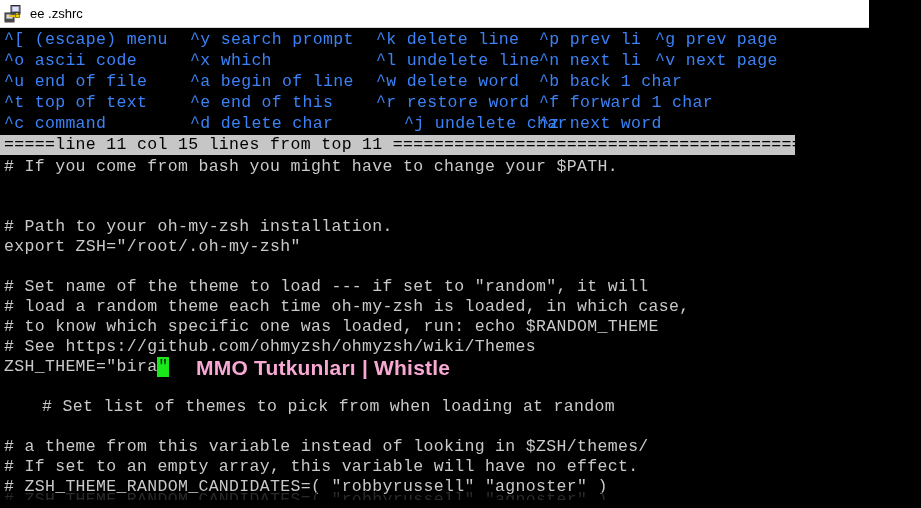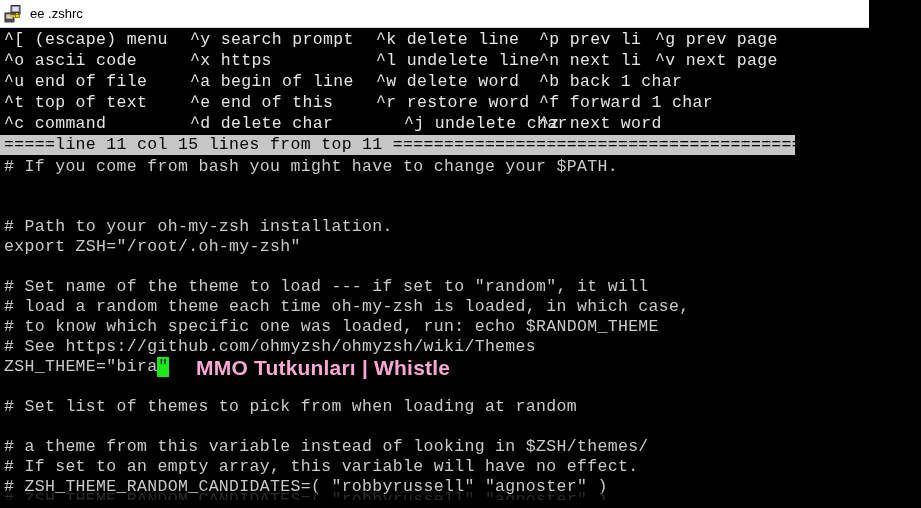--- a/index.html
+++ b/index.html
@@ -39,21 +39,21 @@
     position:absolute;left:4px;
     white-space:pre;
     color:#c9c9c9;
     font-family:"Liberation Mono","DejaVu Sans Mono",monospace;
     font-size:16.5px;line-height:20px;height:20px;
     letter-spacing:0.02em;
   }
   
   .helprow{position:absolute;height:20px;}
   .hcol{
-    position:absolute;white-space:pre;color:#e5e5e5;
+    position:absolute;white-space:pre;color:#3b82f6;
     font-family:"Liberation Mono","DejaVu Sans Mono",monospace;
     font-size:16.5px;line-height:20px;letter-spacing:0.02em;
   }
 
   
   .statusbar{
     position:absolute;left:0;top:107px;width:795px;height:20px;
     background:#c6c6c6;color:#000000;
     font-family:"Liberation Mono","DejaVu Sans Mono",monospace;
     font-size:16.5px;line-height:20px;
@@ -118,21 +118,21 @@
 
     <div class="helprow" style="top:2px;">
       <span class="hcol" style="left:4px;">^[ (escape) menu</span>
       <span class="hcol" style="left:190px;">^y search prompt</span>
       <span class="hcol" style="left:376px;">^k delete line</span>
       <span class="hcol" style="left:539px;">^p prev li</span>
       <span class="hcol" style="left:655px;">^g prev page</span>
     </div>
     <div class="helprow" style="top:23px;">
       <span class="hcol" style="left:4px;">^o ascii code</span>
-      <span class="hcol" style="left:190px;">^x https</span>
+      <span class="hcol" style="left:190px;">^x which</span>
       <span class="hcol" style="left:376px;">^l undelete line</span>
       <span class="hcol" style="left:539px;">^n next li</span>
       <span class="hcol" style="left:655px;">^v next page</span>
     </div>
     <div class="helprow" style="top:44px;">
       <span class="hcol" style="left:4px;">^u end of file</span>
       <span class="hcol" style="left:190px;">^a begin of line</span>
       <span class="hcol" style="left:376px;">^w delete word</span>
       <span class="hcol" style="left:539px;">^b back 1 char</span>
       <span class="hcol" style="left:655px;"></span>
@@ -160,21 +160,21 @@
     <div class="row" style="top:209px;">export ZSH="/root/.oh-my-zsh"</div>
     <div class="row" style="top:229px;"></div>
     <div class="row" style="top:249px;"># Set name of the theme to load --- if set to "random", it will</div>
     <div class="row" style="top:269px;"># load a random theme each time oh-my-zsh is loaded, in which case,</div>
     <div class="row" style="top:289px;"># to know which specific one was loaded, run: echo $RANDOM_THEME</div>
     <div class="row" style="top:309px;"># See https://github.com/ohmyzsh/ohmyzsh/wiki/Themes</div>
 
     <div class="row" style="top:329px;"><span>ZSH_THEME="bira</span><span class="cursor">"</span><span></span></div>
 
     <div class="row" style="top:349px;"></div>
-    <div class="row" style="top:369px;"># Set list of themes to pick from when loading at random</div>
+    <div class="row" style="top:369px;margin-left:38px;"># Set list of themes to pick from when loading at random</div>
     <div class="row" style="top:429px;"># If set to an empty array, this variable will have no effect.</div>
     <div class="row" style="top:409px;"># a theme from this variable instead of looking in $ZSH/themes/</div>
     <div class="row" style="top:449px;"># ZSH_THEME_RANDOM_CANDIDATES=( "robbyrussell" "agnoster" )</div>
 
     <div class="cutrow"># ZSH_THEME_RANDOM_CANDIDATES=( "robbyrussell" "agnoster" )</div>
 
     <div class="watermark">MMO Tutkunları | Whistle</div>
 
   </div>
 </div>

